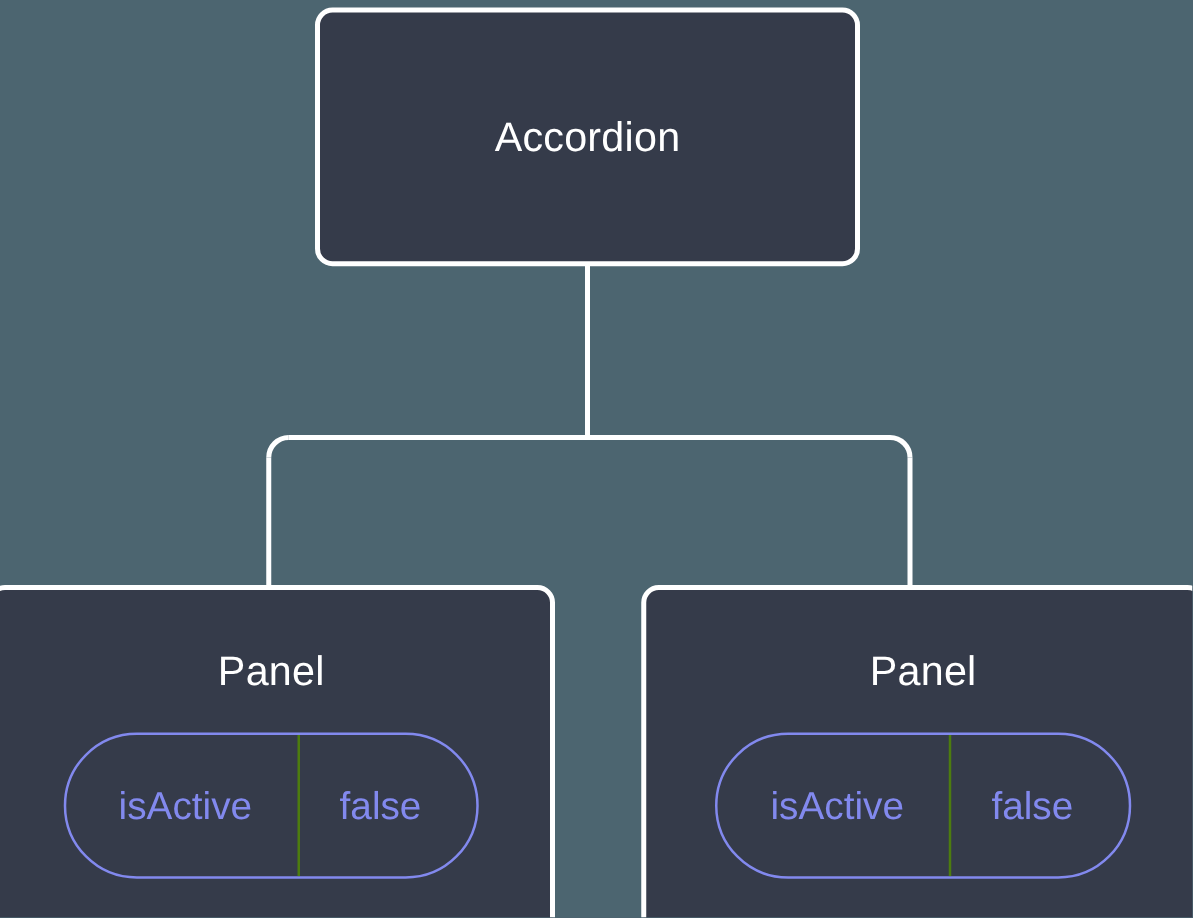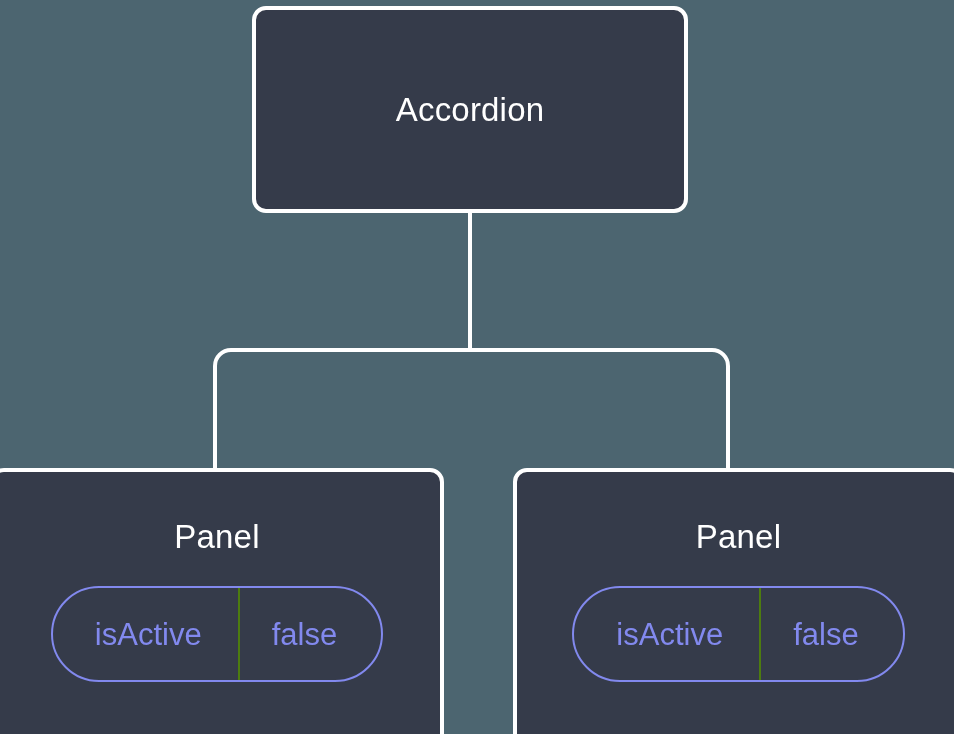--- a/index.html
+++ b/index.html
@@ -80,21 +80,21 @@
     left: 513px;
     width: 451px;             
   }
 
   
   .state-pill {
     margin-top: 33px;
     display: flex;
     align-items: stretch;
     box-sizing: border-box;
-    height: 96px;
+    height: 117px;
     border: 2px solid #8289ee;
     border-radius: 999px;
     overflow: hidden;
   }
 
   .pill-cell {
     display: flex;
     align-items: center;
     justify-content: center;
     color: #8289ee;

